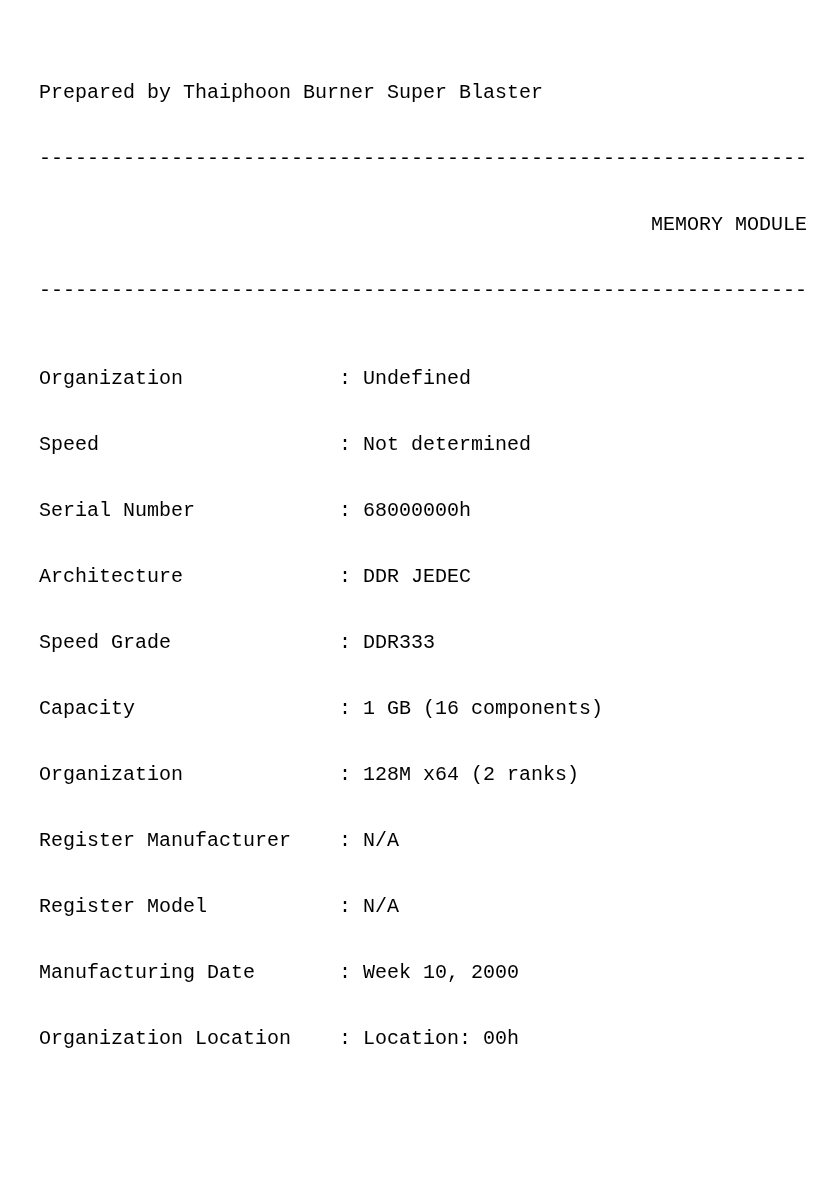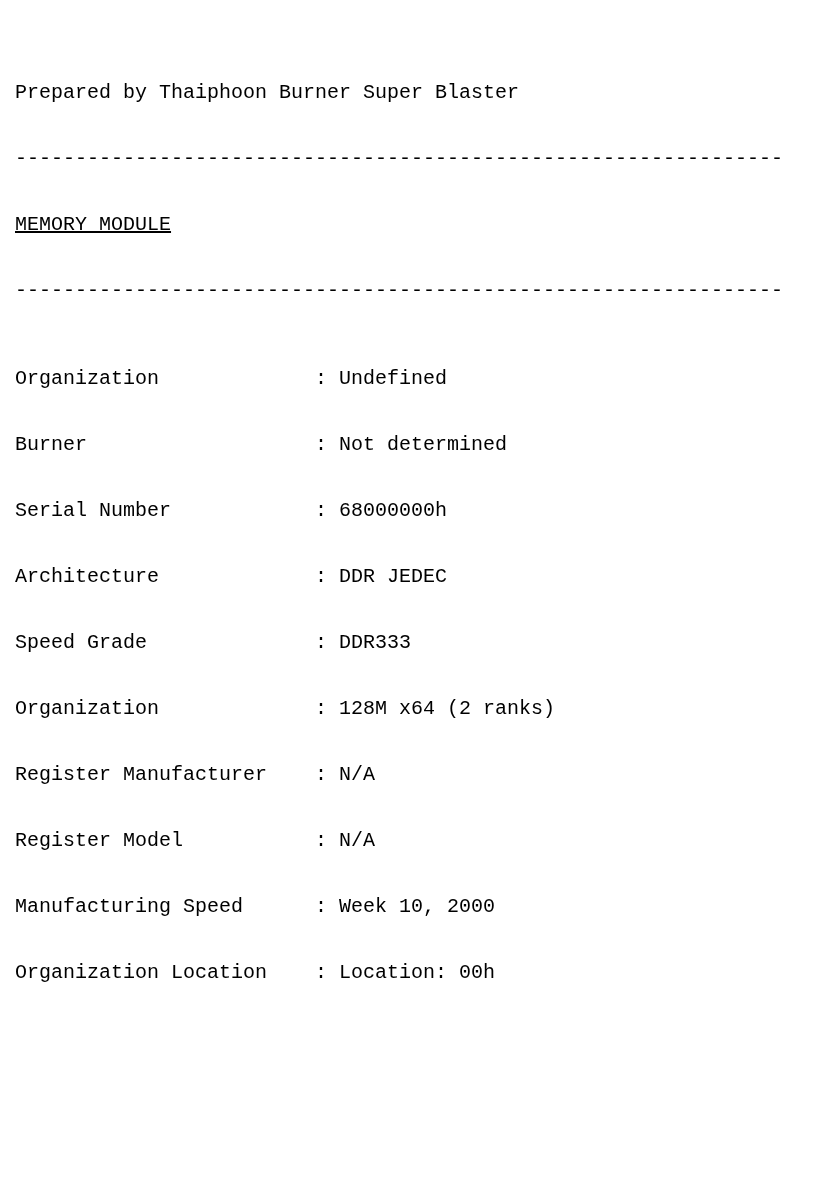--- a/index.html
+++ b/index.html
@@ -15,50 +15,51 @@
   .report {
     font-family: "Liberation Mono", "DejaVu Sans Mono", monospace;
     font-size: 20px;
     line-height: 22px;
     color: #000000;
     white-space: pre;
     padding: 16px 0 0 15px;
   }
   .line {
     height: 22px;
+    margin-left: 24px;
   }
   .center {
     width: 64ch;
-    text-align: left;
-    text-decoration: underline;
+    text-align: right;
   }
   .lbl {
     display: inline-block;
     width: 25ch;
   }
 </style>
 </head>
 <body>
 
 <div class="report">
 
   <div class="line">Prepared by Thaiphoon Burner Super Blaster</div>
   <div class="line">----------------------------------------------------------------</div>
   <div class="line center">MEMORY MODULE</div>
   <div class="line">----------------------------------------------------------------</div>
 
   <div class="line"><span class="lbl">Organization</span><span>: </span><span>Undefined</span></div>
-  <div class="line"><span class="lbl">Burner</span><span>: </span><span>Not determined</span></div>
+  <div class="line"><span class="lbl">Speed</span><span>: </span><span>Not determined</span></div>
   <div class="line"><span class="lbl">Serial Number</span><span>: </span><span>68000000h</span></div>
   <div class="line"><span class="lbl">Architecture</span><span>: </span><span>DDR JEDEC</span></div>
   <div class="line"><span class="lbl">Speed Grade</span><span>: </span><span>DDR333</span></div>
+  <div class="line"><span class="lbl">Capacity</span><span>: </span><span>1 GB (16 components)</span></div>
   <div class="line"><span class="lbl">Organization</span><span>: </span><span>128M x64 (2 ranks)</span></div>
   <div class="line"><span class="lbl">Register Manufacturer</span><span>: </span><span>N/A</span></div>
   <div class="line"><span class="lbl">Register Model</span><span>: </span><span>N/A</span></div>
-  <div class="line"><span class="lbl">Manufacturing Speed</span><span>: </span><span>Week 10, 2000</span></div>
+  <div class="line"><span class="lbl">Manufacturing Date</span><span>: </span><span>Week 10, 2000</span></div>
   <div class="line"><span class="lbl">Organization Location</span><span>: </span><span>Location: 00h</span></div>
   
 
   
   
   
 
   
   
   

